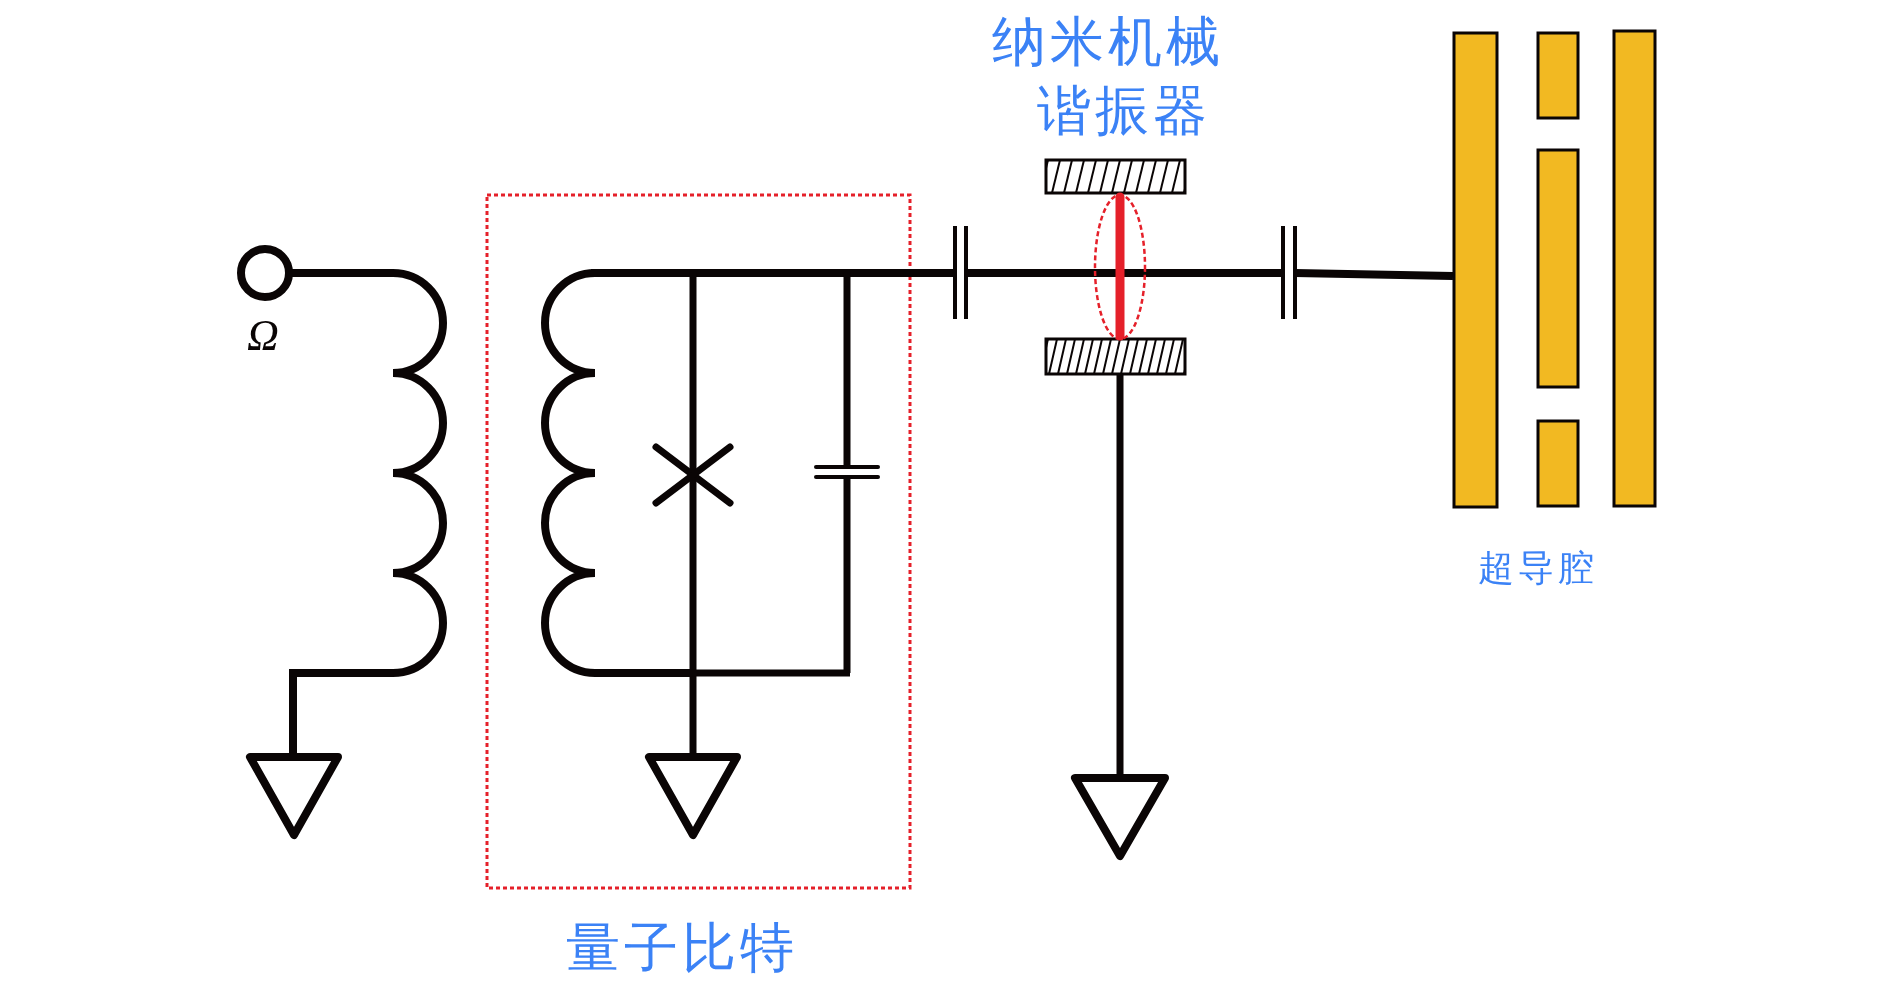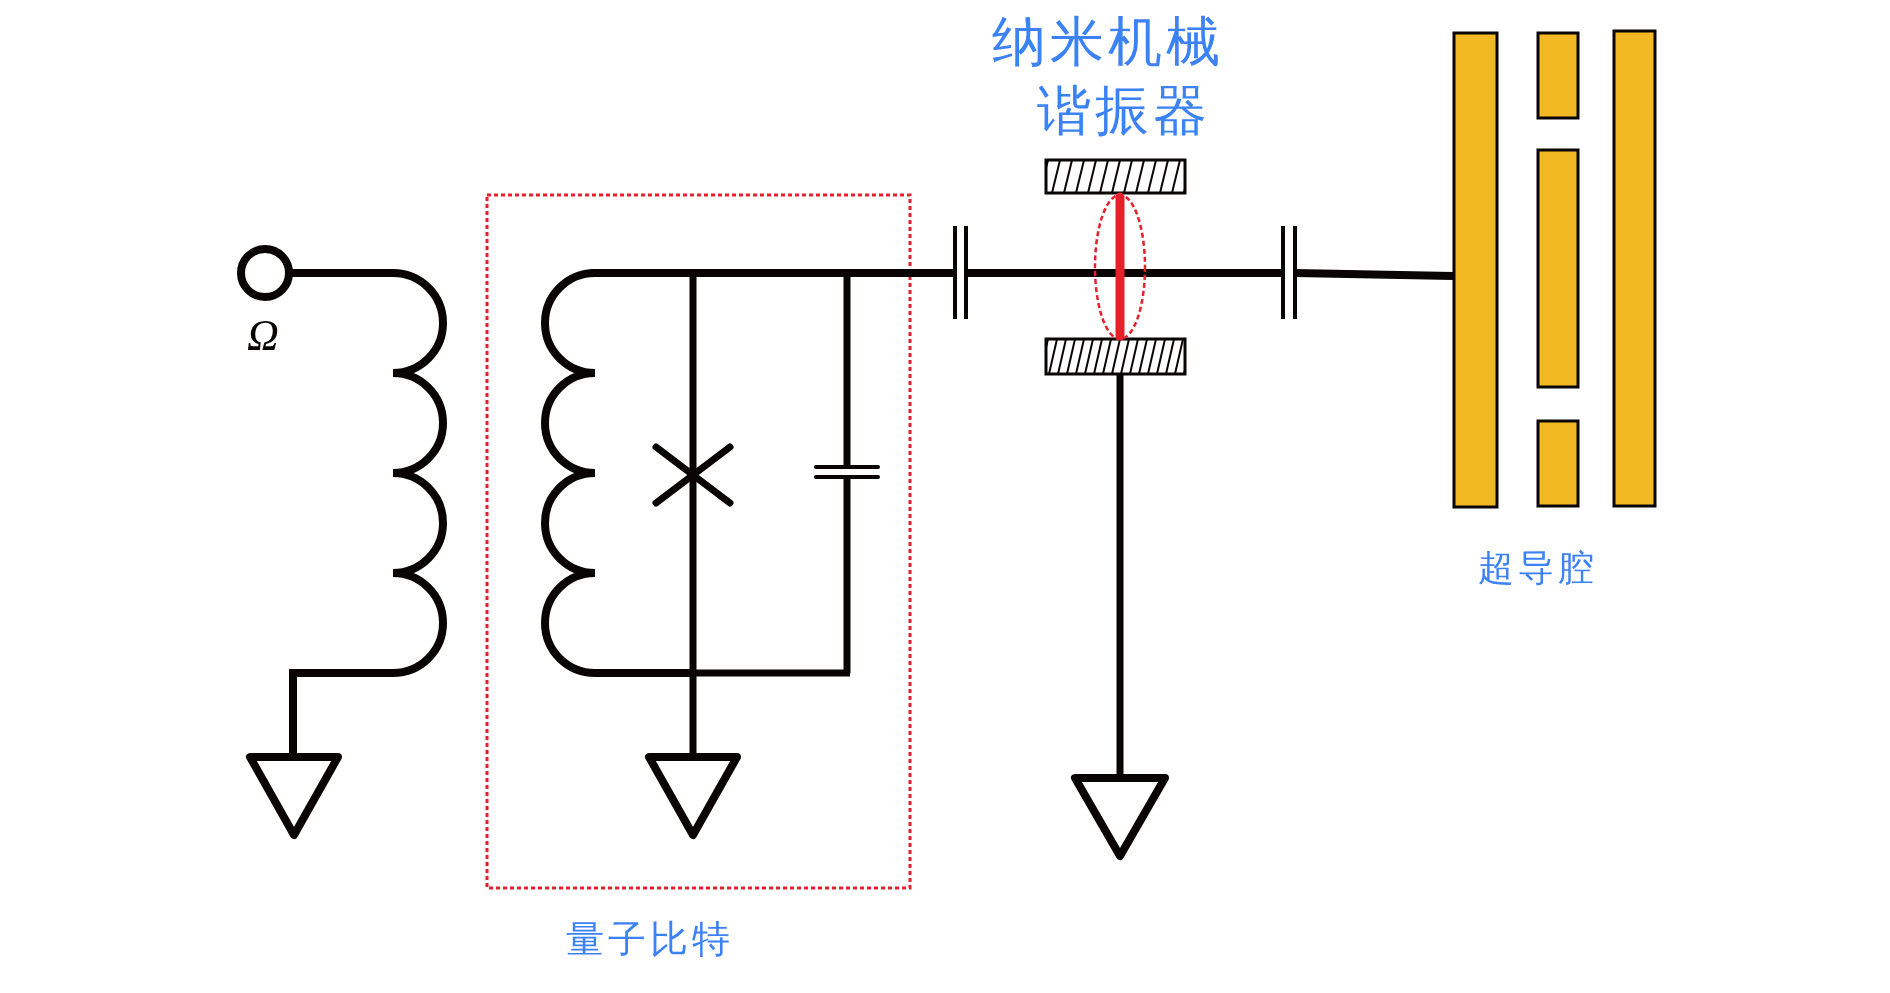--- a/index.html
+++ b/index.html
@@ -141,13 +141,13 @@
     <rect class="gold" x="1538" y="150" width="40" height="237"></rect>
     <rect class="gold" x="1538" y="421" width="40" height="85"></rect>
     <rect class="gold" x="1614" y="31" width="41" height="475"></rect>
   </g>
 </svg>
 
 <div class="omega" style="left:247px; top:314px;">Ω</div>
 <div class="label" style="left:992px; top:14px; font-size:54px; letter-spacing:4px;">纳米机械</div>
 <div class="label" style="left:1021px; top:83px; font-size:54px; letter-spacing:4px;margin-left:16px;">谐振器</div>
 <div class="label" style="left:1478px; top:550px; font-size:36px; letter-spacing:4px;">超导腔</div>
-<div class="label" style="left:566px; top:920px; font-size:38px; letter-spacing:4px;">量子比特</div>
+<div class="label" style="left:566px; top:920px; font-size:54px; letter-spacing:4px;">量子比特</div>
 
 </body></html>

